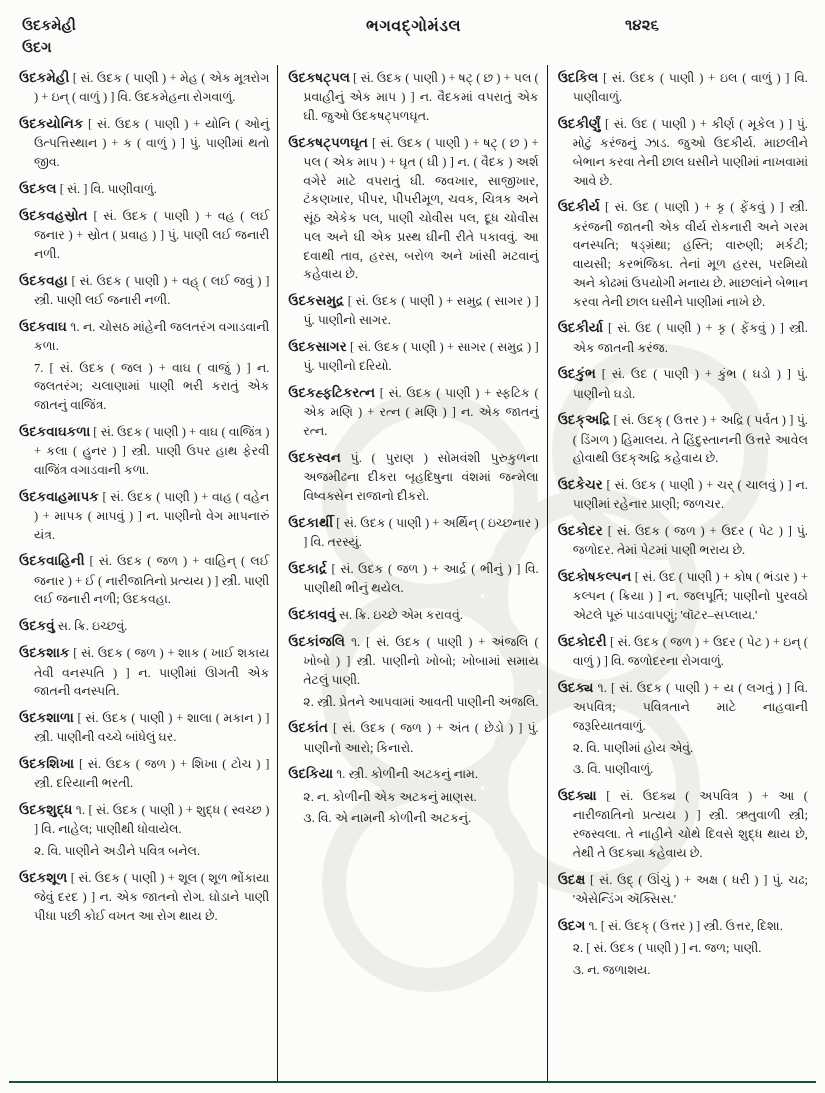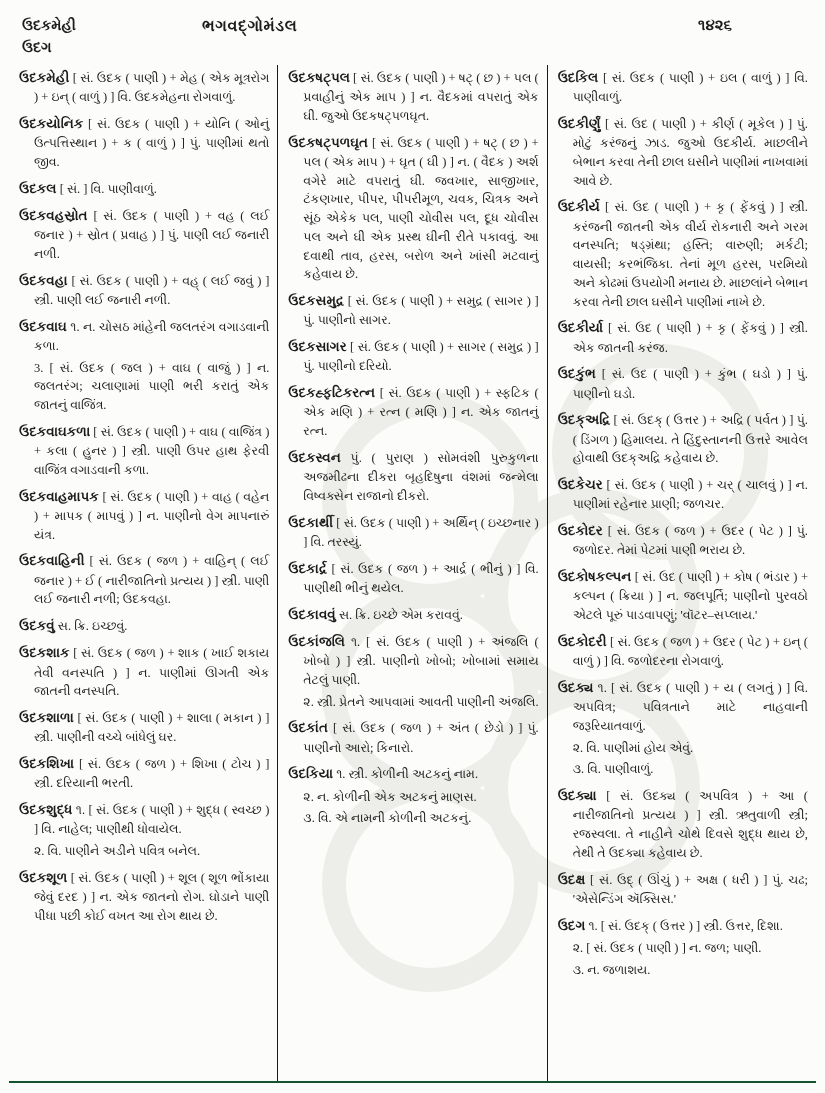--- a/index.html
+++ b/index.html
@@ -15,22 +15,22 @@
     line-height:1.5;
   }
   .watermark { position:absolute; inset:0; z-index:0; pointer-events:none; }
   .header {
     position:relative; z-index:1;
     display:flex; align-items:flex-start;
     padding:14px 20px 2px 22px;
     font-weight:bold;
   }
   .guide { width:180px; font-size:14.5px; line-height:1.55; }
-  .title { flex:1; font-size:16px; letter-spacing:.5px; }
-  .pageno { width:180px; text-align:center; font-size:15px; }
+  .title { flex:1; text-align:center; font-size:16px; letter-spacing:.5px; }
+  .pageno { width:180px; text-align:left; font-size:15px; }
   .columns {
     position:relative; z-index:1;
     display:flex;
     margin:4px 9px 0 9px;
     height:1016px;
     border-bottom:2px solid #14532d;
   }
   .col {
     flex:1 1 0;
     padding:3px 8px 0 10px;
@@ -82,21 +82,21 @@
           <p class="lead"><span class="hw">ઉદકલ</span> [ સં. ] વિ. પાણીવાળું.</p>
         </div>
         <div class="entry">
           <p class="lead"><span class="hw">ઉદકવહસ્રોત</span> [ સં. ઉદક ( પાણી ) + વહ ( લઈ જનાર ) + સ્રોત ( પ્રવાહ ) ] પું. પાણી લઈ જનારી નળી.</p>
         </div>
         <div class="entry">
           <p class="lead"><span class="hw">ઉદકવહા</span> [ સં. ઉદક ( પાણી ) + વહ્ ( લઈ જવું ) ] સ્ત્રી. પાણી લઈ જનારી નળી.</p>
         </div>
         <div class="entry">
           <p class="lead"><span class="hw">ઉદકવાઘ</span> ૧. ન. ચોસઠ માંહેની જલતરંગ વગાડવાની કળા.</p>
-          <p class="sense">3. [ સં. ઉદક ( જલ ) + વાઘ ( વાજું ) ] ન. જલતરંગ; ચલાણામાં પાણી ભરી કરાતું એક જાતનું વાજિંત્ર.</p>
+          <p class="sense">7. [ સં. ઉદક ( જલ ) + વાઘ ( વાજું ) ] ન. જલતરંગ; ચલાણામાં પાણી ભરી કરાતું એક જાતનું વાજિંત્ર.</p>
         </div>
         <div class="entry">
           <p class="lead"><span class="hw">ઉદકવાઘકળા</span> [ સં. ઉદક ( પાણી ) + વાઘ ( વાજિંત્ર ) + કલા ( હુનર ) ] સ્ત્રી. પાણી ઉપર હાથ ફેરવી વાજિંત્ર વગાડવાની કળા.</p>
         </div>
         <div class="entry">
           <p class="lead"><span class="hw">ઉદકવાહમાપક</span> [ સં. ઉદક ( પાણી ) + વાહ ( વહેન ) + માપક ( માપવું ) ] ન. પાણીનો વેગ માપનારું યંત્ર.</p>
         </div>
         <div class="entry">
           <p class="lead"><span class="hw">ઉદકવાહિની</span> [ સં. ઉદક ( જળ ) + વાહિન્ ( લઈ જનાર ) + ઈ ( નારીજાતિનો પ્રત્યય ) ] સ્ત્રી. પાણી લઈ જનારી નળી; ઉદકવહા.</p>
         </div>

